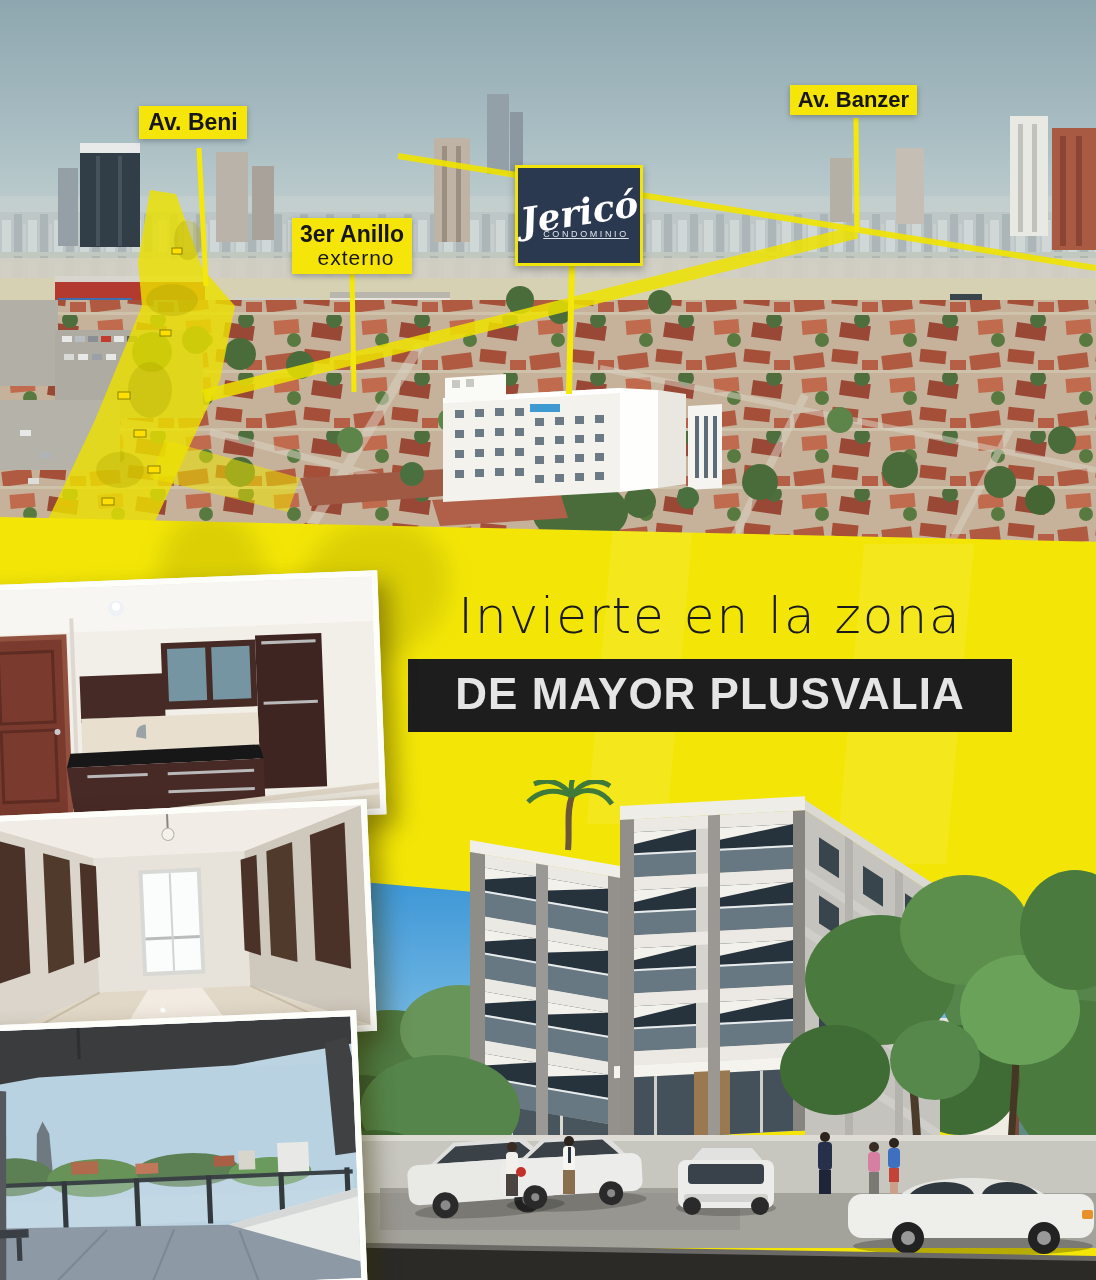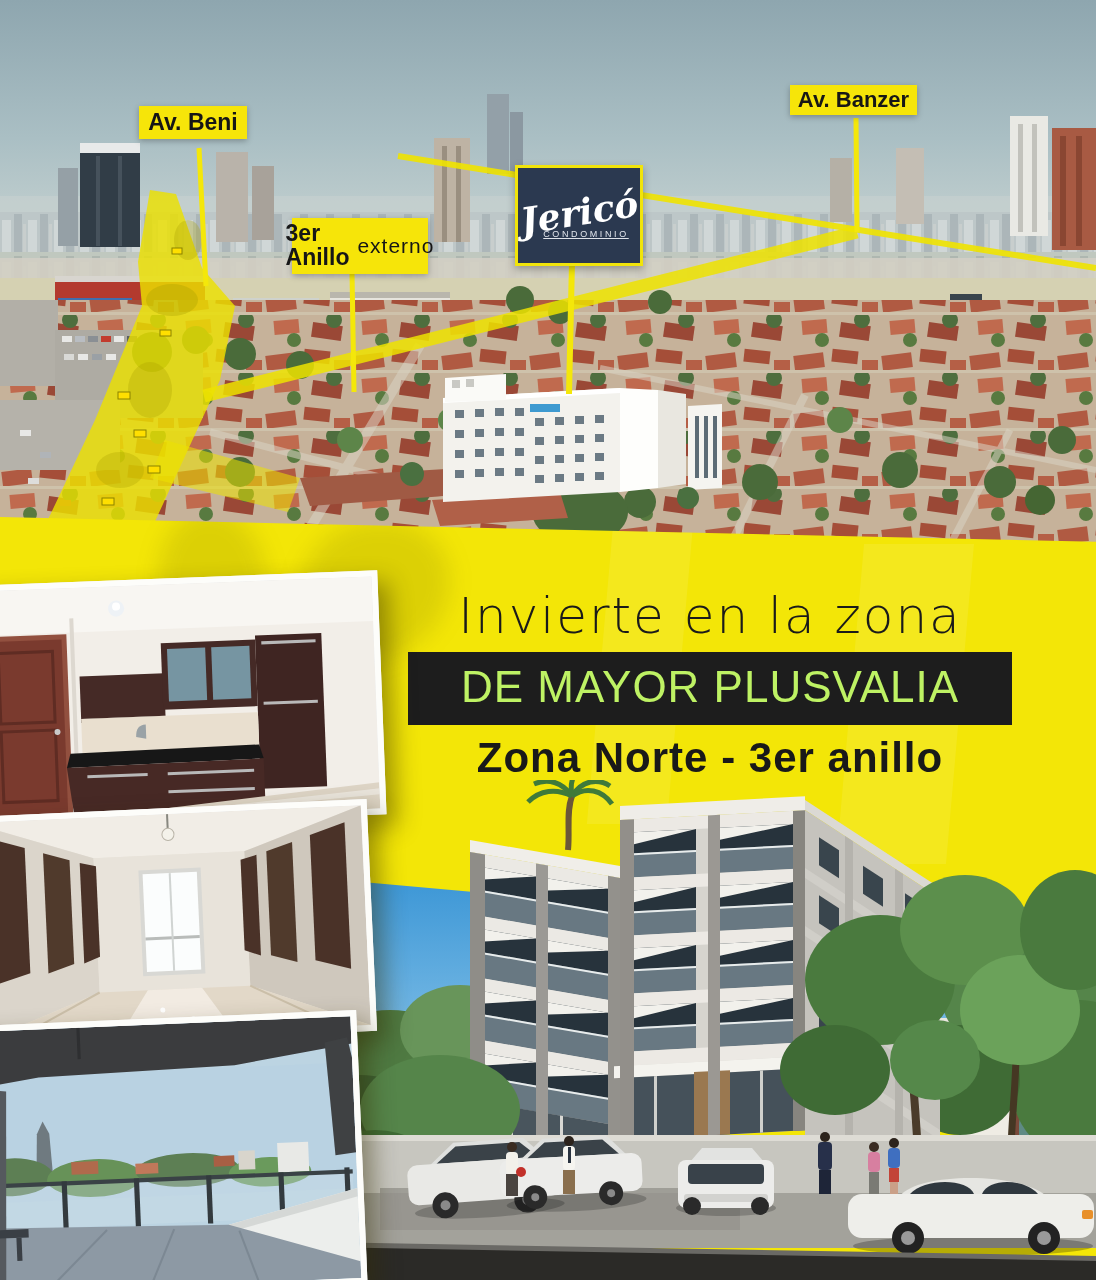--- a/index.html
+++ b/index.html
@@ -2,36 +2,36 @@
 <html><head>
 <meta charset="utf-8">
 <style>
   html,body{margin:0;padding:0;background:#222;}
   .canvas{position:relative;width:1096px;height:1280px;overflow:hidden;background:#f3e607;font-family:"Liberation Sans",sans-serif;}
   .aerial{position:absolute;left:0;top:0;width:1096px;height:545px;z-index:1;}
   .aerial-svg{position:absolute;left:0;top:0;width:100%;height:100%;}
   .map-label{position:absolute;background:#f6e509;color:#161616;font-weight:700;display:flex;align-items:center;justify-content:center;box-shadow:0 2px 6px rgba(0,0,0,.28);z-index:5;}
   .lbl-beni{left:139px;top:106px;width:108px;height:33px;font-size:23px;}
   .lbl-banzer{left:790px;top:85px;width:127px;height:30px;font-size:22px;}
-  .lbl-anillo{left:292px;top:218px;width:136px;height:56px;flex-direction:row;line-height:1.04;}
+  .lbl-anillo{left:292px;top:218px;width:120px;height:56px;flex-direction:column;line-height:1.04;}
   .lbl-anillo .l1{font-size:23px;font-weight:700;}
   .lbl-anillo .l2{font-size:21px;font-weight:300;letter-spacing:1px;margin-left:8px;}
   .logo-badge{position:absolute;left:515px;top:165px;width:122px;height:95px;background:#2b3950;border:3px solid #f1e40a;display:flex;flex-direction:column;align-items:center;justify-content:center;z-index:5;box-shadow:0 3px 8px rgba(0,0,0,.3);}
   .logo-script{font-family:"DejaVu Serif",serif;font-style:italic;font-weight:700;font-size:36px;color:#ffffff;transform:rotate(-9deg);margin-top:-2px;}
   .logo-sub{font-size:9px;letter-spacing:2.6px;color:#dfe3ea;margin-top:-4px;margin-left:14px;text-decoration:underline;}
   .bottom{position:absolute;left:0;top:504px;width:1096px;height:776px;background:#f3e607;z-index:2;-webkit-clip-path:polygon(0 13px,100% 38px,100% 100%,0 100%);clip-path:polygon(0 13px,100% 38px,100% 100%,0 100%);padding-left:14px;}
   .ghost{position:absolute;background:rgba(96,88,0,.15);filter:blur(11px);}
   .g1{left:158px;top:6px;width:110px;height:160px;border-radius:46% 54% 40% 60%;}
   .g2{left:300px;top:16px;width:150px;height:140px;border-radius:55% 45% 60% 40%;}
   .streak{position:absolute;background:rgba(255,255,255,.09);transform:skewX(-5deg);}
   .s1{left:600px;top:20px;width:80px;height:300px;}
   .s2{left:850px;top:40px;width:110px;height:320px;}
   .headline{position:absolute;left:408px;top:83px;width:604px;text-align:center;z-index:6;}
   .headline .h1{font-family:"DejaVu Sans",sans-serif;font-weight:300;font-size:50px;letter-spacing:2px;color:#1a1a1a;white-space:nowrap;}
-  .headline .h2{margin-top:7px;background:#1d1d1d;color:#bef264;font-weight:400;font-size:44px;letter-spacing:1px;padding:10px 0 13px 0;white-space:nowrap;}
+  .headline .h2{margin-top:14px;background:#1d1d1d;color:#e5e5e5;font-weight:700;font-size:44px;letter-spacing:1px;padding:10px 0 13px 0;white-space:nowrap;}
   .headline .h3{margin-top:9px;font-weight:700;font-size:42px;letter-spacing:1px;color:#191919;white-space:nowrap;}
   .render-svg{position:absolute;left:320px;top:276px;width:776px;height:500px;z-index:4;}
   .photo{position:absolute;border:6px solid #fdfdfa;box-shadow:10px 12px 24px rgba(50,45,0,.45);z-index:8;overflow:hidden;background:#eee;}
   .photo svg{display:block;width:100%;height:100%;}
   .ph-kitchen{left:-22px;top:74px;width:392px;height:232px;transform:rotate(-2.2deg);}
   .ph-hallway{left:-30px;top:304px;width:390px;height:220px;transform:rotate(-2.6deg);}
   .ph-balcony{left:-26px;top:514px;width:376px;height:262px;transform:rotate(-2.4deg);}
 </style>
 </head>
 <body>
@@ -530,21 +530,20 @@
           <rect x="2" y="44" width="8" height="12" fill="#caa088"></rect>
       </g>
 
       <polygon points="0,466 776,480 776,500 0,500" fill="#2b2a27"></polygon>
       <polygon points="0,462 776,476 776,481 0,467" fill="#6a6965"></polygon>
     </svg>
 
     <div class="headline">
       <div class="h1">Invierte en la zona</div>
       <div class="h2"><span>DE MAYOR PLUSVALIA</span></div>
-      <div class="h3">Zona Norte - 3er anillo</div>
     </div>
 
     <div class="photo ph-kitchen">
       <svg viewBox="0 0 390 230" preserveAspectRatio="none">
         <rect width="390" height="230" fill="#f2eee8"></rect>
         <rect x="0" y="0" width="390" height="44" fill="#f8f6f2"></rect>
         <circle cx="135" cy="22" r="8" fill="#eef2f6"></circle>
           <circle cx="135" cy="20" r="4" fill="#ffffff"></circle>
         <rect x="4" y="48" width="78" height="182" fill="#7a3a2e"></rect>
         <rect x="4" y="48" width="78" height="182" fill="none" stroke="#92503f" stroke-width="5"></rect>

